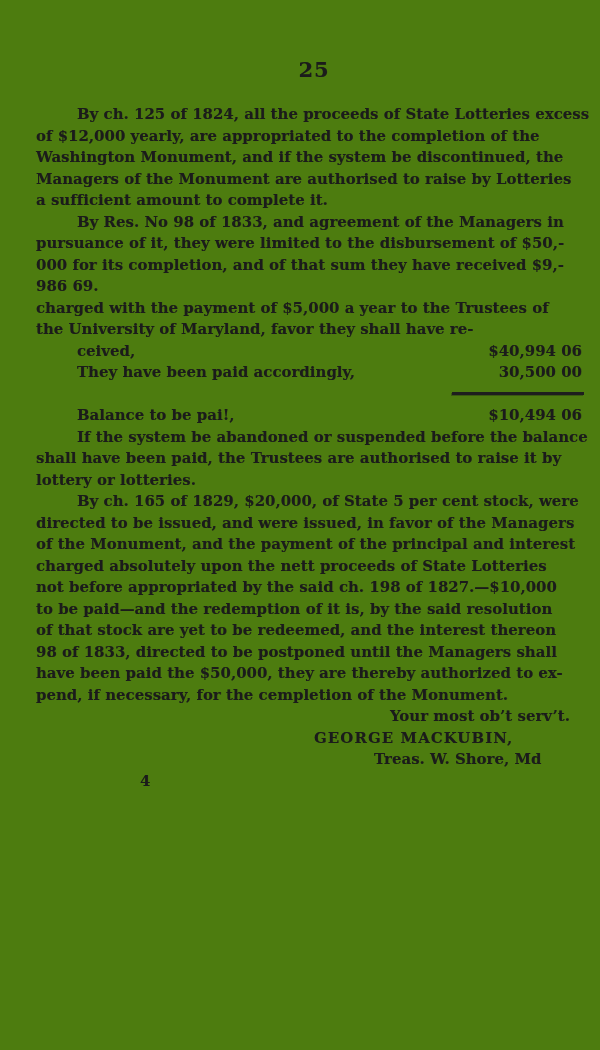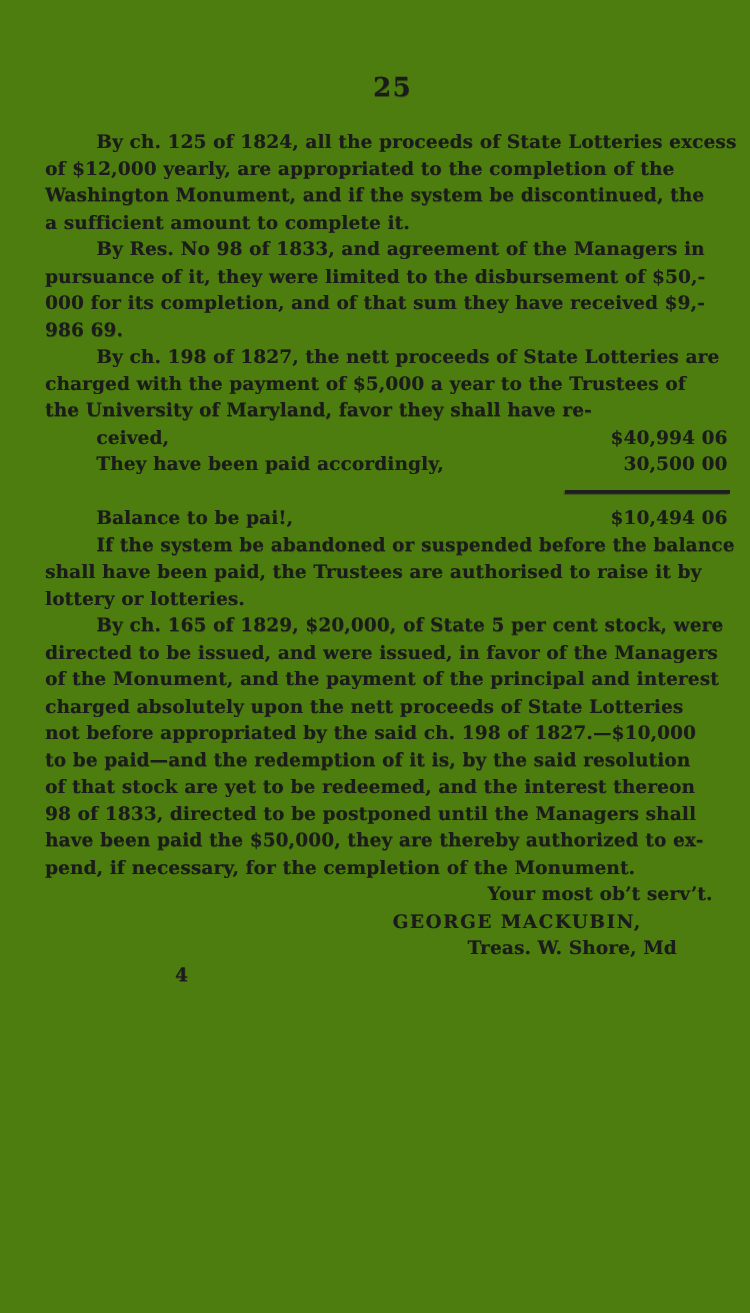--- a/index.html
+++ b/index.html
@@ -68,26 +68,26 @@
 </style>
 </head>
 <body>
 
 <div class="page">
   <div class="page-number">25</div>
   <div class="text-block" id="text-block">
       <div class="ln indent">By ch. 125 of 1824, all the proceeds of State Lotteries excess</div>
       <div class="ln">of $12,000 yearly, are appropriated to the completion of the</div>
       <div class="ln">Washington Monument, and if the system be discontinued, the</div>
+      <div class="ln">Managers of the Monument are authorised to raise by Lotteries</div>
       <div class="ln">a sufficient amount to complete it.</div>
       <div class="ln indent">By Res. No 98 of 1833, and agreement of the Managers in</div>
       <div class="ln">pursuance of it, they were limited to the disbursement of $50,-</div>
       <div class="ln">000 for its completion, and of that sum they have received $9,-</div>
       <div class="ln">986 69.</div>
-      <div class="ln indent">By ch. 198 of 1827, the nett proceeds of State Lotteries are</div>
       <div class="ln">charged with the payment of $5,000 a year to the Trustees of</div>
       <div class="ln">the University of Maryland, favor they shall have re-</div>
       <div class="ln amt"><span>ceived,</span><span class="val">$40,994 06</span></div>
       <div class="ln amt"><span>They have been paid accordingly,</span><span class="val">30,500 00</span></div>
       <div class="ln rulerow">
         <div class="rulebar"></div>
       </div>
       <div class="ln amt"><span>Balance to be pai!,</span><span class="val">$10,494 06</span></div>
       <div class="ln indent">If the system be abandoned or suspended before the balance</div>
       <div class="ln">shall have been paid, the Trustees are authorised to raise it by</div>

